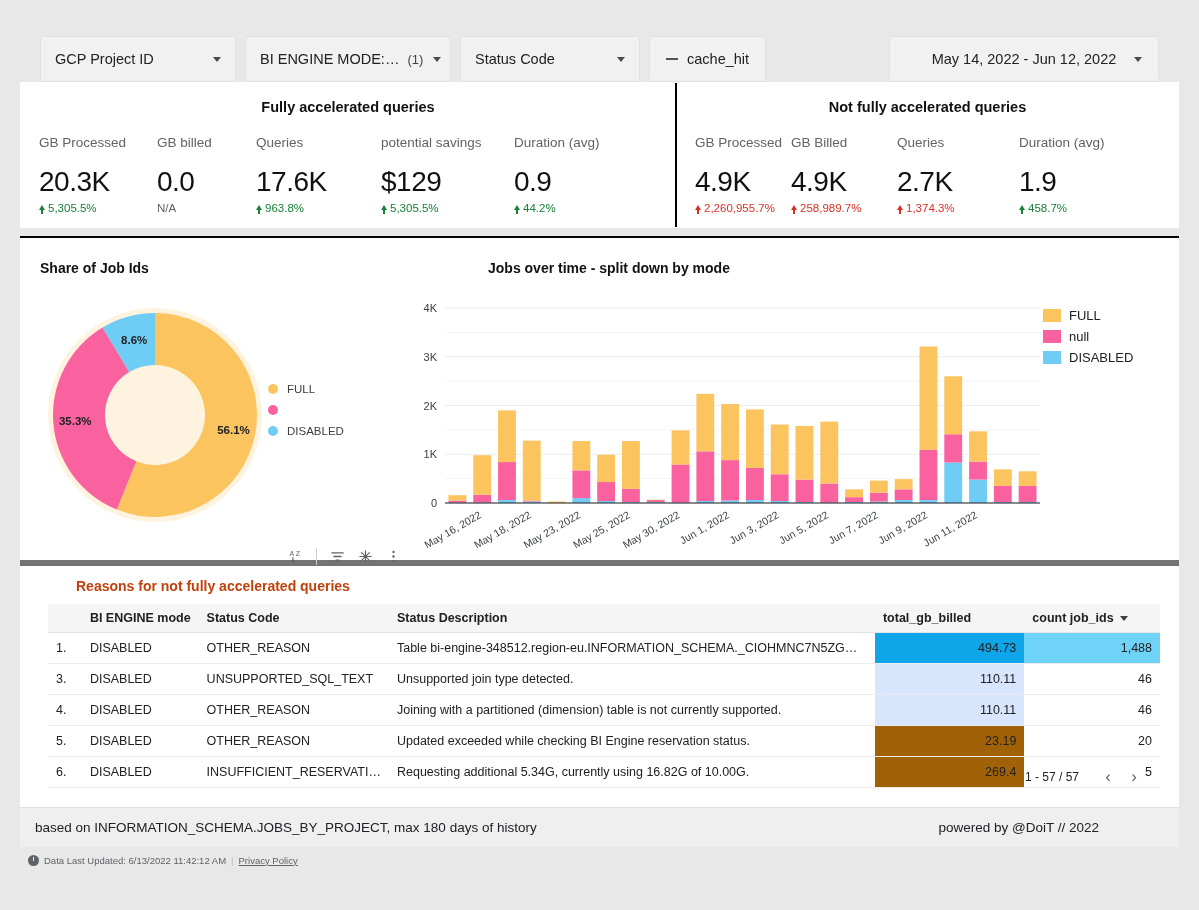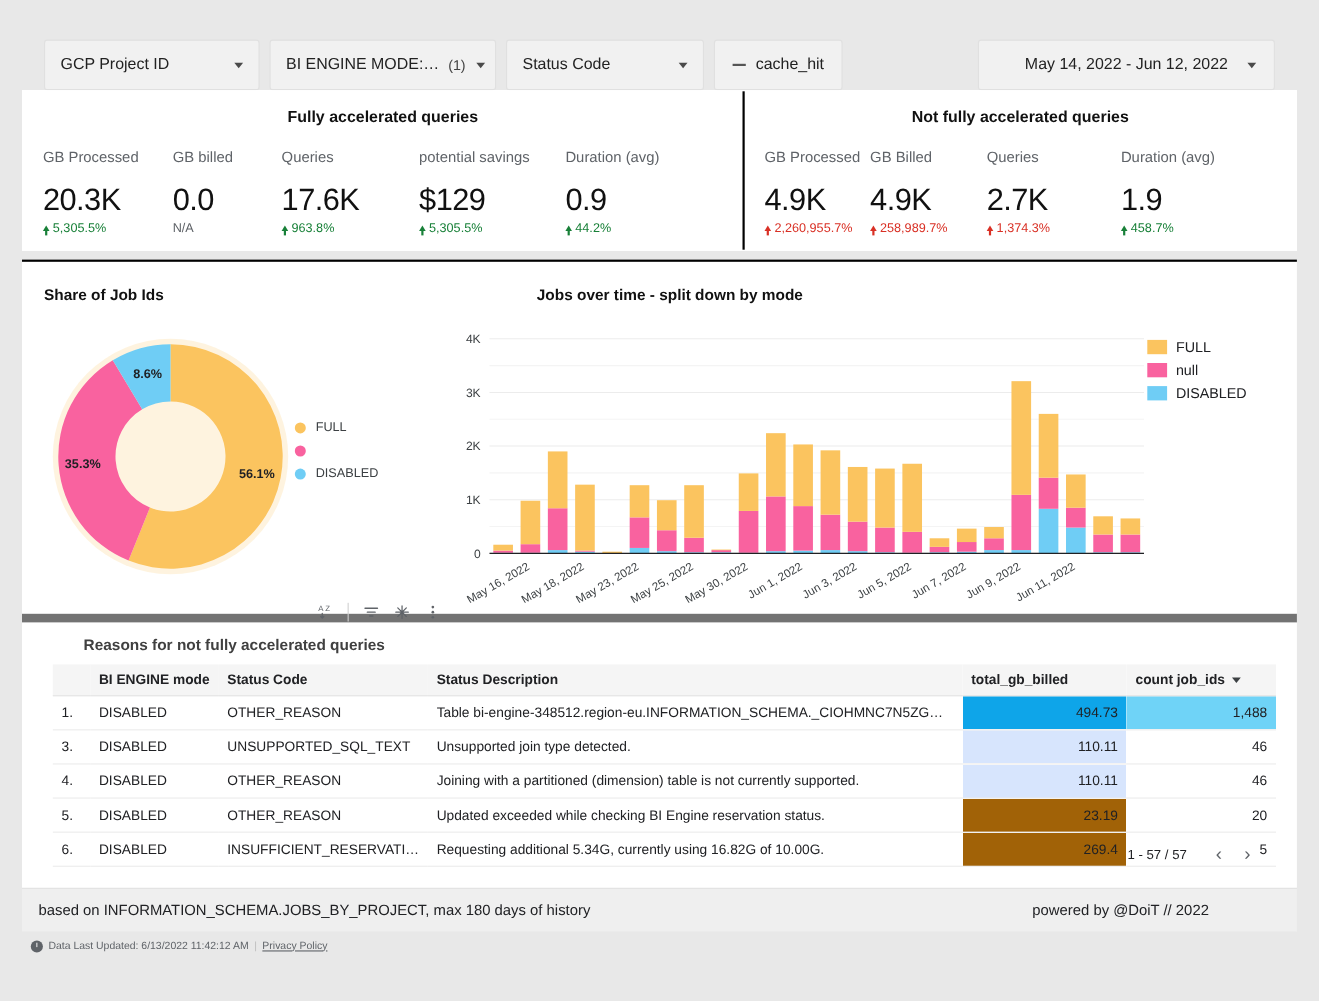--- a/index.html
+++ b/index.html
@@ -68,21 +68,21 @@
   .left .sc-item:nth-child(4) { width: 133px; }
   .left .sc-item:nth-child(5) { width: 120px; }
   .right .sc-item:nth-child(1) { width: 96px; }
   .right .sc-item:nth-child(2) { width: 106px; }
   .right .sc-item:nth-child(3) { width: 122px; }
   .right .sc-item:nth-child(4) { width: 120px; }
 
   
   .charts {
     background: #fff; height: 330px; margin-top: 8px; position: relative;
-    border-top: 2px solid #000; border-bottom: 8px solid #737373;
+    border-top: 2px solid #000; border-bottom: 6px solid #737373;
   }
   .chart-title { font-size: 14px; font-weight: bold; color: #111; }
   .donut-title { position: absolute; left: 20px; top: 22px; }
   .bars-title { position: absolute; left: 468px; top: 22px; }
 
   .toolbar { position: absolute; left: 262px; top: 305px; display: flex; align-items: center; gap: 0; }
   .tb-btn { width: 28px; height: 26px; display: flex; align-items: center; justify-content: center; color: #5f6368; }
   .tb-sep { width: 1px; height: 17px; background: #d0d0d0; margin: 0 6px; }
 
   .donut-wrap { position: absolute; left: 20px; top: 62px; width: 340px; height: 250px; }
@@ -90,21 +90,21 @@
   .legend-donut .row { display: flex; align-items: center; height: 21px; }
   .legend-donut .dot { width: 10px; height: 10px; border-radius: 50%; margin-right: 9px; }
 
   .bars-wrap { position: absolute; left: 380px; top: 60px; width: 660px; height: 250px; }
   .legend-bars { position: absolute; left: 1023px; top: 67px; font-size: 13px; color: #202124; }
   .legend-bars .row { display: flex; align-items: center; height: 21px; margin-bottom: 0px; }
   .legend-bars .sw { width: 18px; height: 13px; margin-right: 8px; }
 
   
   .tablepanel { background: #fff; height: 241px; position: relative; }
-  .tbl-title { font-size: 14px; font-weight: bold; color: #404040; position: absolute; left: 56px; top: 12px; }
+  .tbl-title { font-size: 14px; font-weight: bold; color: #c2410c; position: absolute; left: 56px; top: 12px; }
   table.dt { position: absolute; left: 28px; top: 38px; width: 1112px; border-collapse: collapse; font-size: 12.5px; }
   table.dt th {
     background: #f5f5f5; color: #202124; font-weight: bold; font-size: 12.5px;
     padding: 7px 8px; text-align: left; border-bottom: 1px solid #e4e4e4;
     white-space: nowrap;
   }
   table.dt td {
     padding: 8px 8px; color: #202124; border-bottom: 1px solid #ececec;
     white-space: nowrap; overflow: hidden; text-overflow: ellipsis;
   }

